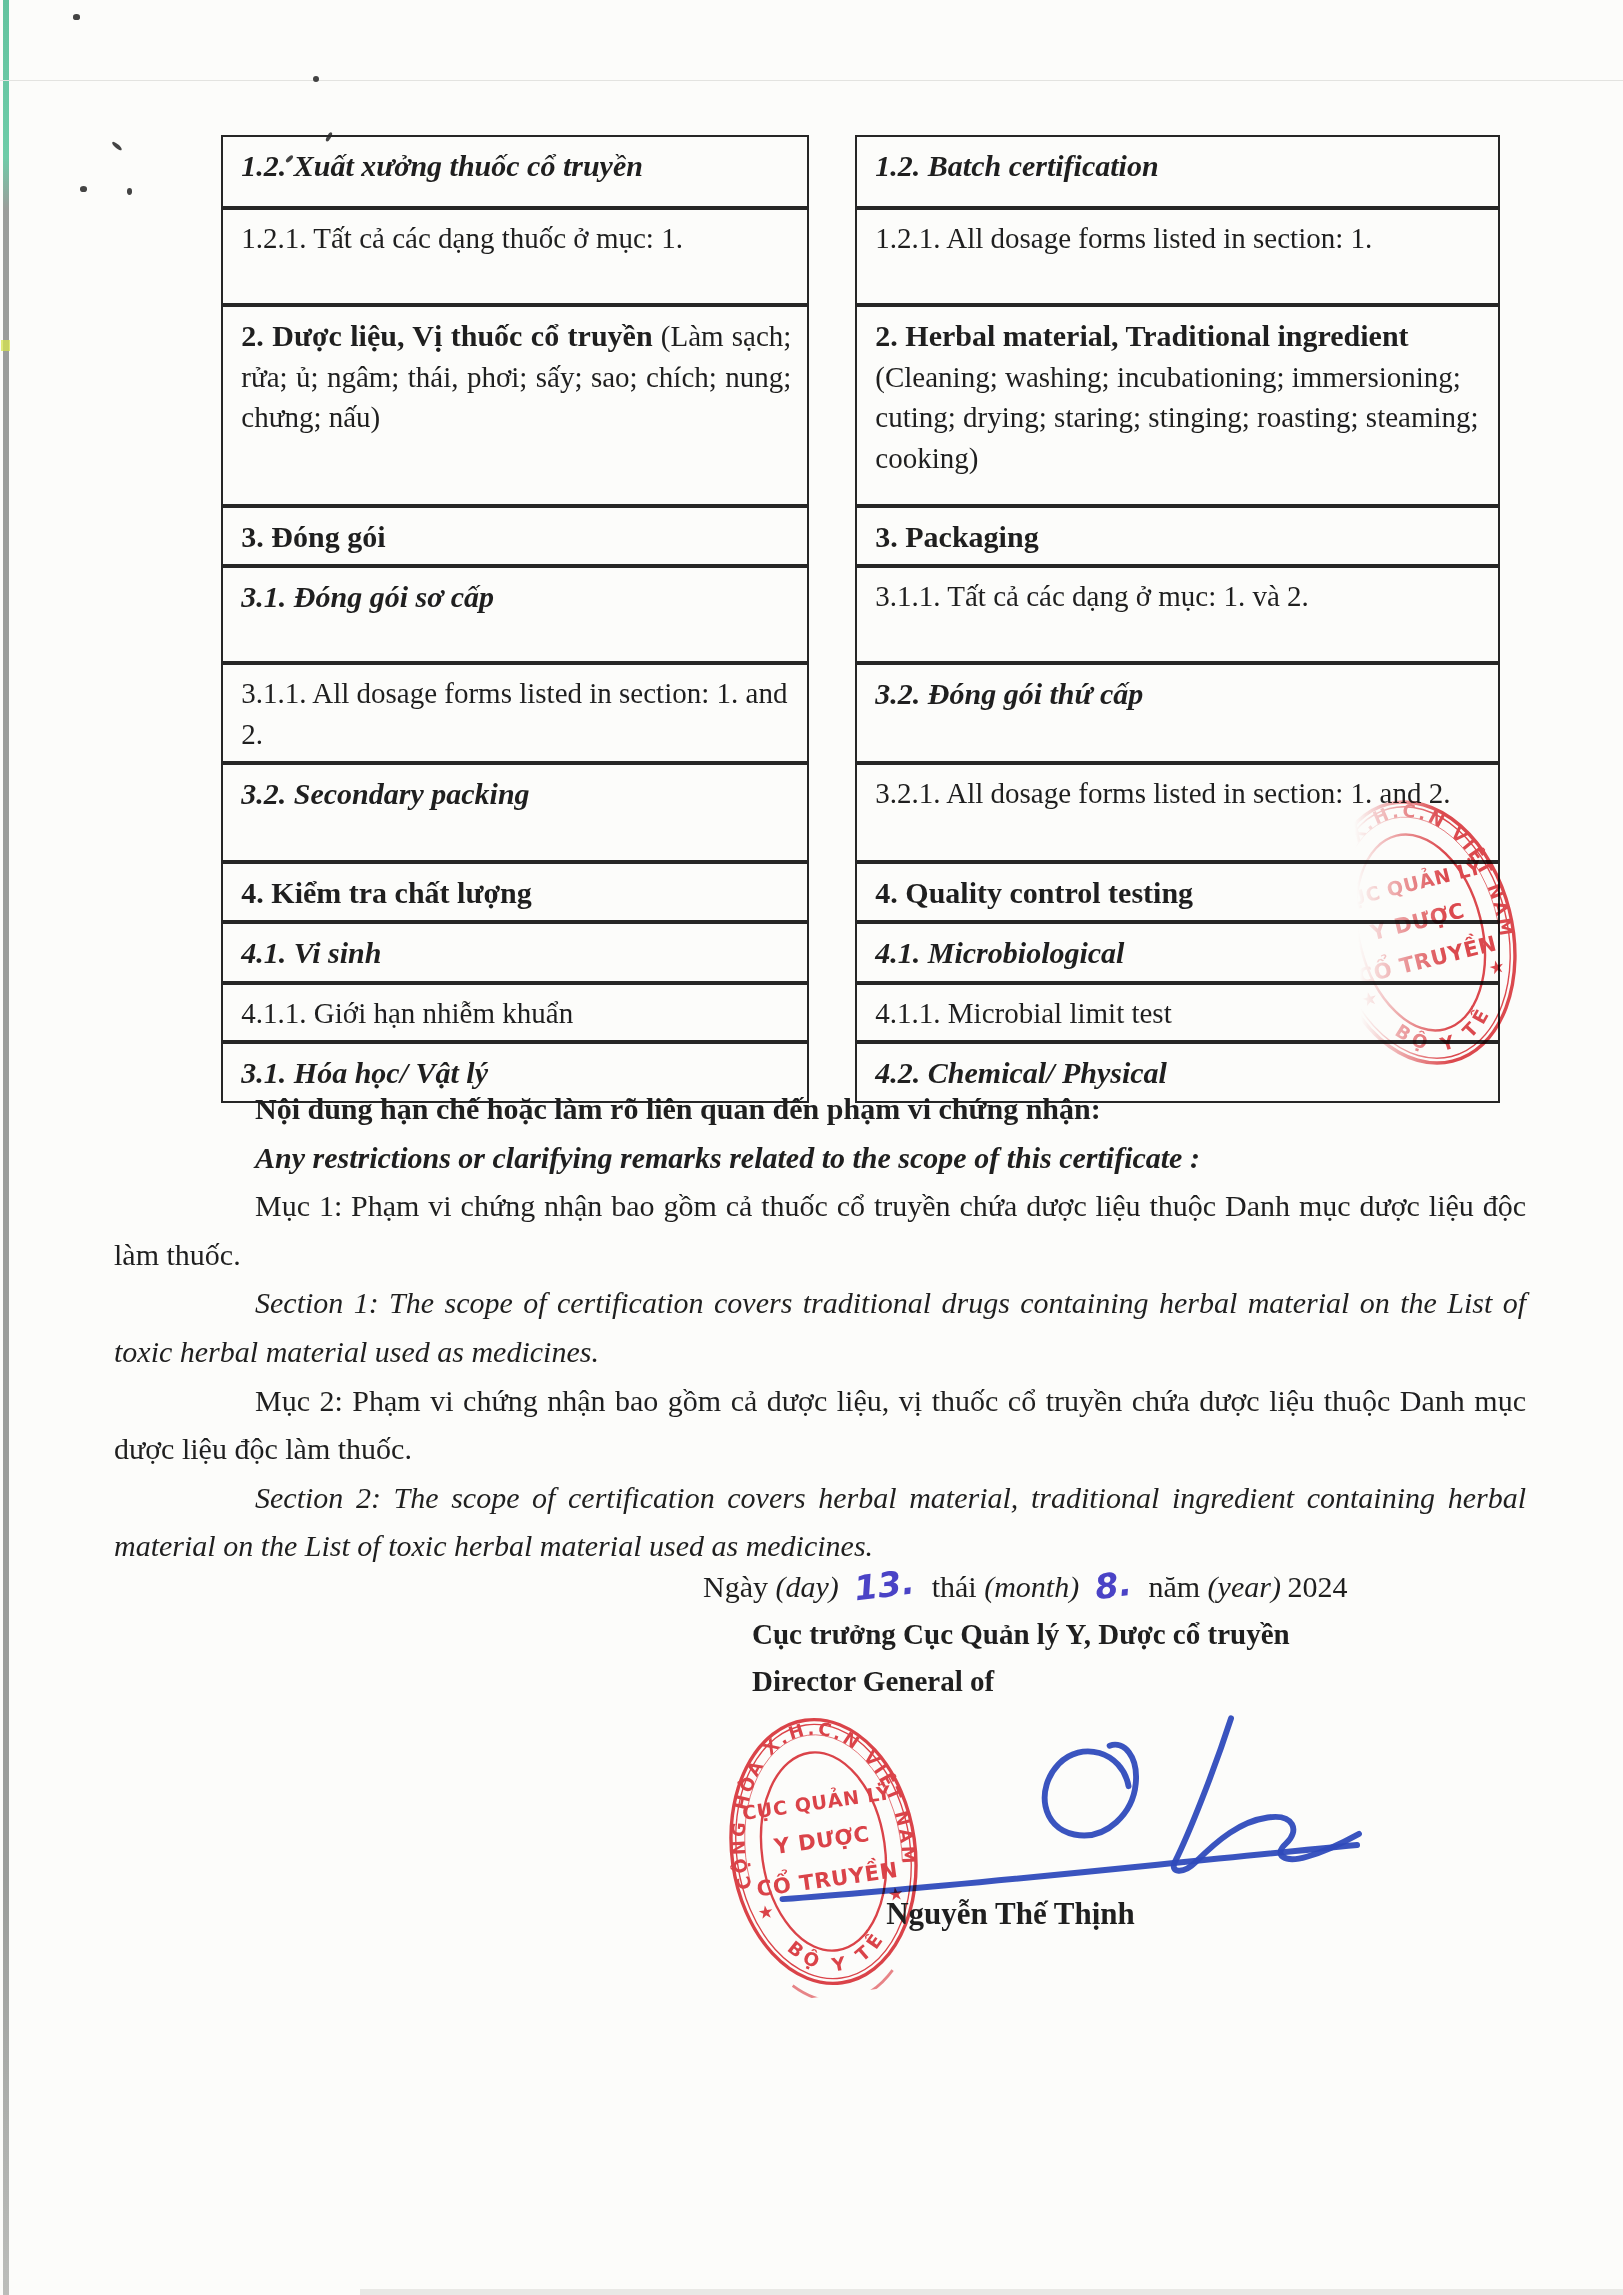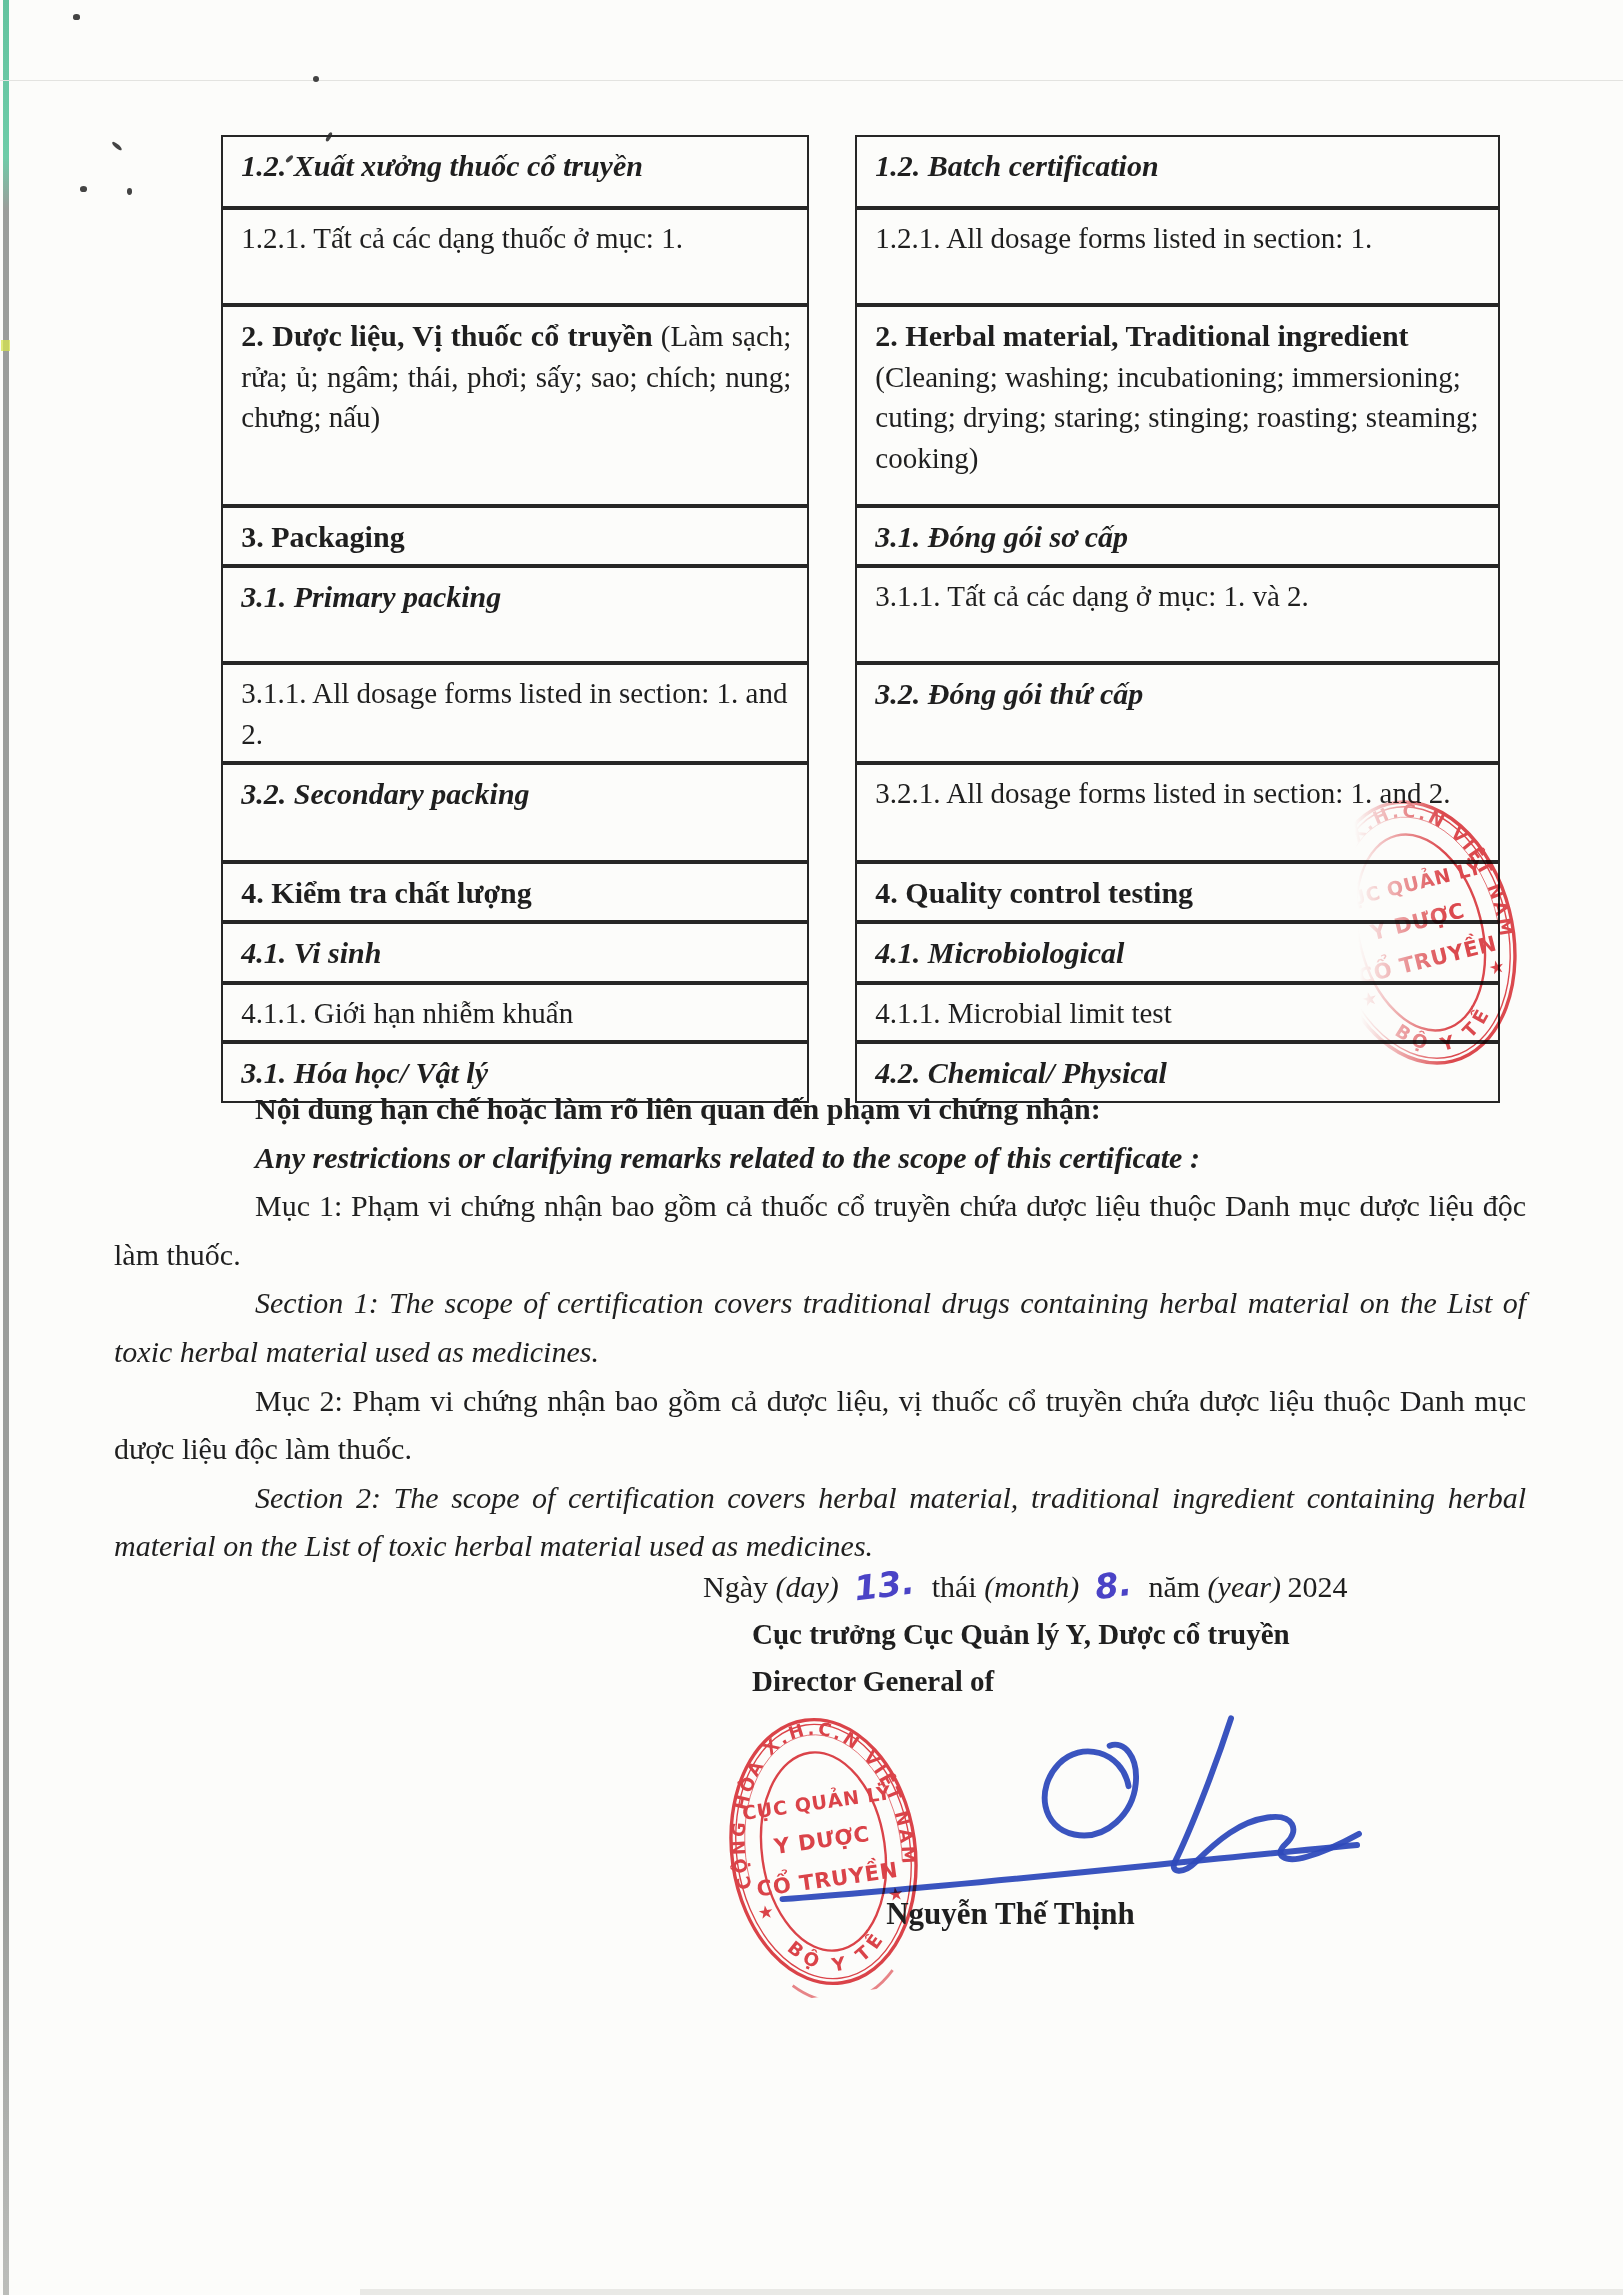--- a/index.html
+++ b/index.html
@@ -103,24 +103,24 @@
   <div class="tables">
     <div class="cell vi v-hi r1"><span class="b">1.2. Xuất xưởng thuốc cổ truyền</span><span></span></div>
     <div class="cell en v-hi r1"><span class="b">1.2. Batch certification</span><span></span></div>
 
     <div class="cell vi v-p r2"><span class="b"></span><span>1.2.1. Tất cả các dạng thuốc ở mục: 1.</span></div>
     <div class="cell en v-p r2"><span class="b"></span><span>1.2.1. All dosage forms listed in section: 1.</span></div>
 
     <div class="cell vi v-h r3"><span class="b">2. Dược liệu, Vị thuốc cổ truyền</span><span> (Làm sạch; rửa; ủ; ngâm; thái, phơi; sấy; sao; chích; nung; chưng; nấu)</span></div>
     <div class="cell en v-h r3"><span class="b">2. Herbal material, Traditional ingredient</span><span> (Cleaning; washing; incubationing; immersioning; cuting; drying; staring; stinging; roasting; steaming; cooking)</span></div>
 
+    <div class="cell vi v-h r4"><span class="b">3. Đóng gói</span><span></span></div>
     <div class="cell en v-h r4"><span class="b">3. Packaging</span><span></span></div>
 
     <div class="cell vi v-hi r5"><span class="b">3.1. Đóng gói sơ cấp</span><span></span></div>
-    <div class="cell en v-hi r5"><span class="b">3.1. Primary packing</span><span></span></div>
 
     <div class="cell vi v-p r6"><span class="b"></span><span>3.1.1. Tất cả các dạng ở mục: 1. và 2.</span></div>
     <div class="cell en v-p r6"><span class="b"></span><span>3.1.1. All dosage forms listed in section: 1. and 2.</span></div>
 
     <div class="cell vi v-hi r7"><span class="b">3.2. Đóng gói thứ cấp</span><span></span></div>
     <div class="cell en v-hi r7"><span class="b">3.2. Secondary packing</span><span></span></div>
 
     <div class="cell en v-p r8"><span class="b"></span><span>3.2.1. All dosage forms listed in section: 1. and 2.</span></div>
 
     <div class="cell vi v-h r9"><span class="b">4. Kiểm tra chất lượng</span><span></span></div>

